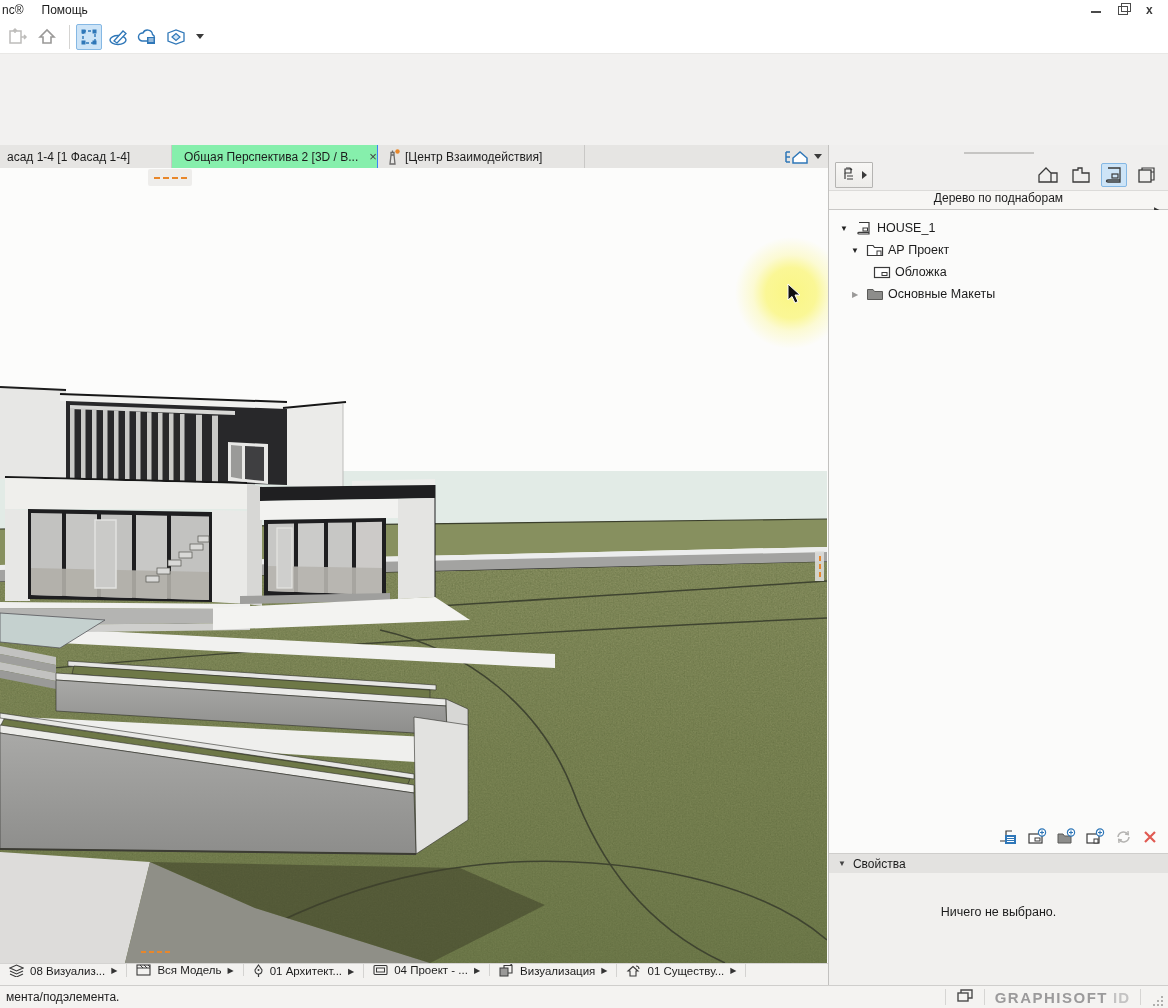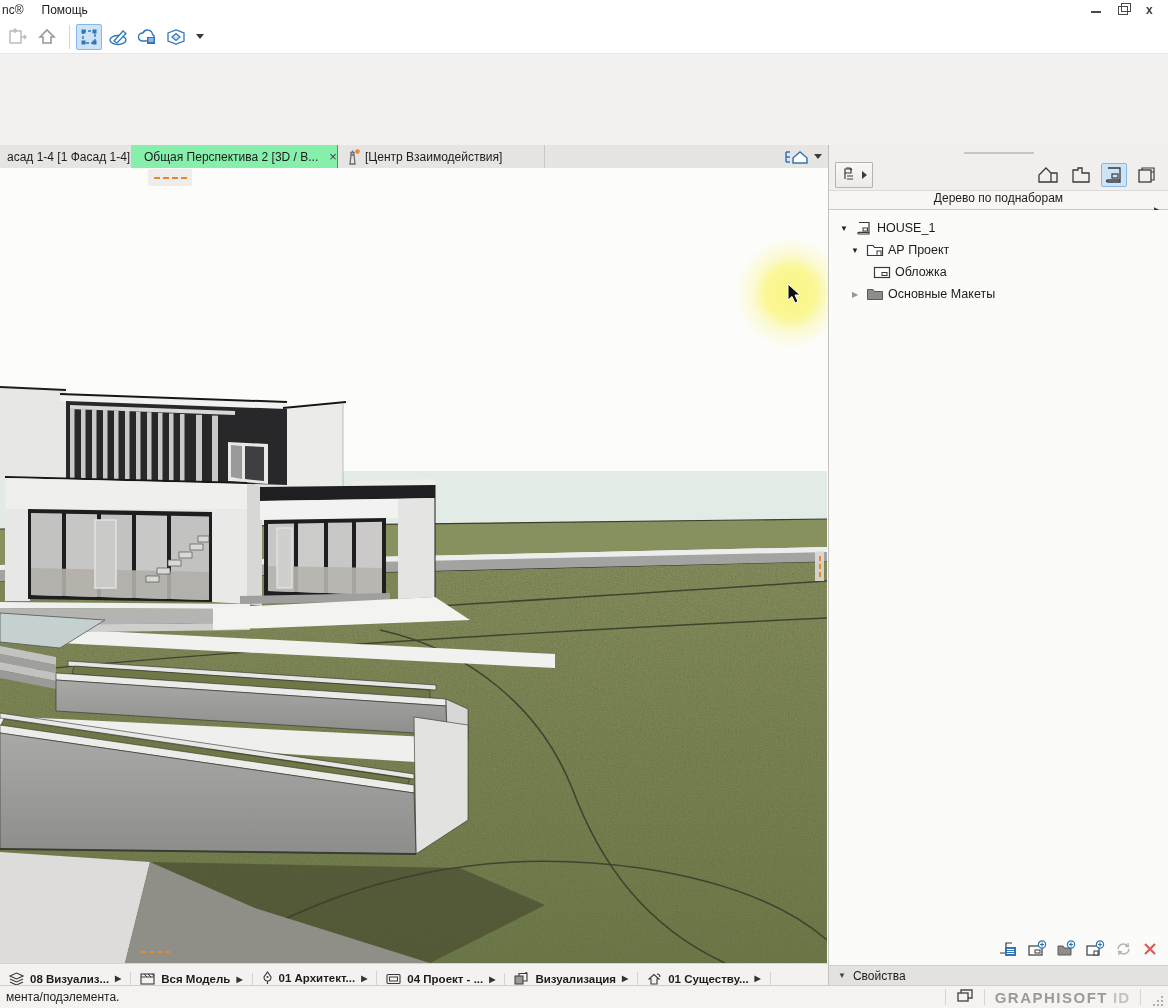--- a/index.html
+++ b/index.html
@@ -46,21 +46,21 @@
   .dash-box{position:absolute;left:148px;top:1px;width:44px;height:17px;background:#eeedeb;border-radius:2px;
     display:flex;align-items:center;justify-content:center;gap:3px;}
   .dash-box i{width:6px;height:2px;background:#e8872b;}
   .dash-ground{position:absolute;left:141px;top:783px;display:flex;gap:3px;}
   .dash-ground i{width:5px;height:2px;background:#e8872b;}
   .edge-marker{position:absolute;left:815px;top:383px;width:9px;height:30px;background:rgba(225,225,222,.85);
     display:flex;flex-direction:column;align-items:center;justify-content:center;gap:3px;}
   .edge-marker i{width:2px;height:5px;background:#e8872b;}
 
   
-  .bottom-toolbar{height:22px;background:#f3f2f0;border-top:1px solid #d4d3d1;display:flex;align-items:flex-end;font-size:11.5px;font-weight:bold;}
+  .bottom-toolbar{height:22px;background:#f3f2f0;border-top:1px solid #d4d3d1;display:flex;align-items:flex-start;font-size:11.5px;}
   .qo{display:flex;align-items:center;gap:6px;padding:0 9px;border-right:1px solid #d4d3d1;}
   .qo .caret{font-size:8px;color:#333;}
   .qo svg{flex:none;}
 
   
   .navigator{width:340px;background:#f0efee;border-left:1px solid #c2c1bf;display:flex;flex-direction:column;}
   .nav-dragstrip{height:15px;display:flex;align-items:center;justify-content:center;}
   .nav-dragstrip i{width:70px;height:2px;background:#c6c5c3;}
   .nav-header{height:30px;display:flex;align-items:center;padding:0 8px 0 6px;}
   .tree-btn{width:38px;height:26px;border:1px solid #b5b4b2;background:linear-gradient(#f8f7f5,#eceBe9);
@@ -147,21 +147,21 @@
   </span>
   <span class="tb-caret"></span>
 </div>
 
 <div class="filler"></div>
 
 <div class="midrow">
   <div class="left-col">
 
     <div class="tabbar">
-      <div class="tab" style="width:132px">
+      <div class="tab" style="width:172px">
         <span>асад 1-4 [1 Фасад 1-4]</span>
       </div>
       <div class="tab active" style="width:206px">
         <svg width="15" height="15" viewBox="0 0 15 15">
             <path d="M4.5 1.5 L13 2.5 L13 12.5 L4.5 13.5 L2 11 L2 4 Z" fill="#fff" stroke="#2f77b8" stroke-width="1.5"></path>
             <path d="M4.5 1.5 L4.5 13.5" stroke="#2f77b8" stroke-width="1.2"></path>
           </svg>
         <span>Общая Перспектива 2 [3D / В...</span>
         <span class="close">×</span>
       </div>
@@ -535,20 +535,23 @@
           <svg width="16" height="16" viewBox="0 0 16 16">
               <path d="M3 3 L13 13 M13 3 L3 13" stroke="#e05a52" stroke-width="2.2"></path>
             </svg>
         </span>
       </div>
     </div>
 
     <div class="props-header">
       <span class="tri">▼</span>
       <span>Свойства</span>
+    </div>
+    <div class="props-body">
+      <span>Ничего не выбрано.</span>
     </div>
   </div>
 </div>
 
 <div class="statusbar">
   <span class="sb-msg">мента/подэлемента.</span>
   <div class="sb-right">
     <span class="sb-sep"></span>
     <span>
       <svg width="18" height="15" viewBox="0 0 18 15">

